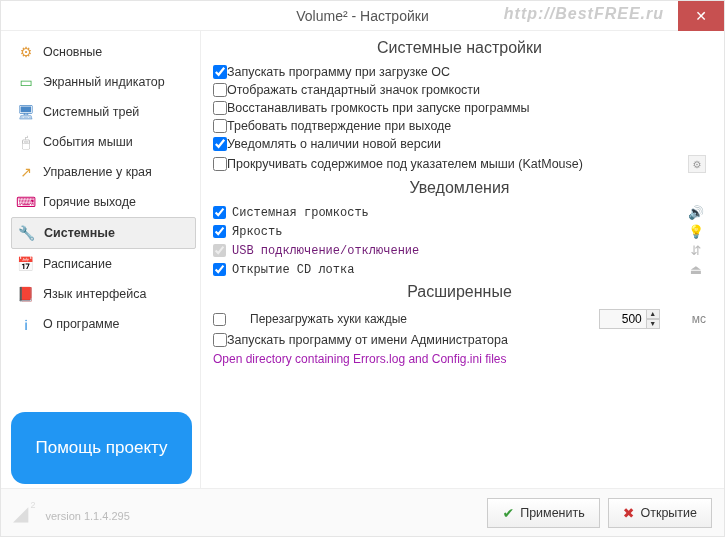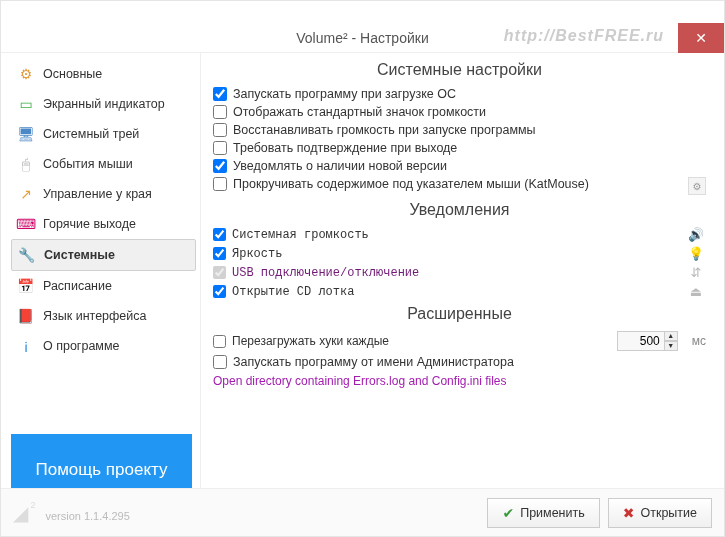--- a/index.html
+++ b/index.html
@@ -1,35 +1,35 @@
 <!DOCTYPE html>
 <html><head>
 <meta charset="utf-8">
 <style>
 * { margin:0; padding:0; box-sizing:border-box; font-family:"Segoe UI",Tahoma,sans-serif; }
 body { background:#fff; font-size:12px; color:#333; width:725px; height:537px; overflow:hidden; position:relative; border:1px solid #e5e5e5;}
-.titlebar { height:30px; display:flex; align-items:center; justify-content:center; position:relative; border-bottom:1px solid #eee;margin-top:22px;}
+.titlebar { height:30px; display:flex; align-items:center; justify-content:center; position:relative; border-bottom:1px solid #eee;}
 .titlebar .title { font-size:14px; color:#555; }
 .titlebar .close { position:absolute; right:0; top:0; width:46px; height:30px; background:#c75050; color:#fff; display:flex; align-items:center; justify-content:center; font-size:14px;}
 .watermark { position:absolute; right:60px; top:4px; font-size:16px; color:#ccc; font-style:italic; font-weight:bold; letter-spacing:1px;}
 .container { display:flex; height:calc(100% - 78px); }
 .sidebar { width:200px; padding:6px 4px 0 10px; border-right:1px solid #eee; display:flex; flex-direction:column;}
 .nav-items { flex:1; }
 .nav-item { display:flex; align-items:center; gap:8px; padding:6px 6px; border-radius:2px; font-size:12.5px; color:#333; cursor:default;}
 .nav-item.active { background:#f0f0f0; border:1px solid #d0d0d0; font-weight:bold;}
 .nav-icon { width:18px; height:18px; display:flex; align-items:center; justify-content:center; font-size:14px; }
-.promo { margin:6px 4px 4px 0; background:#2196f3; color:#fff; text-align:center; padding:26px 8px; font-size:17px; line-height:1.2;}
+.promo { margin:6px 4px 4px 0; background:#2196f3; color:#fff; text-align:center; padding:26px 8px; font-size:17px; line-height:1.2;border-radius:14px;}
 .main { flex:1; padding:4px 18px 0 12px; overflow:auto;}
 .section-header { text-align:center; font-size:16px; color:#444; margin:4px 0 6px; font-weight:normal;}
-.chk-row { display:flex; align-items:flex-start; gap:6px; padding:2px 0; font-size:12.5px; color:#333;}
+.chk-row { display:flex; align-items:center; padding:2px 0; font-size:12.5px; color:#333;}
 .chk-row input[type=checkbox]{ width:14px; height:14px;}
 .notif-row { display:flex; align-items:center; gap:6px; padding:2px 0;}
 .notif-row .label { flex:1;font-family:Liberation Mono, monospace;}
 .notif-row .ico { width:20px; text-align:center; color:#bbb; font-size:13px;}
-.adv-row { display:flex; align-items:center; gap:6px; padding:2px 0;}
+.adv-row { display:flex; align-items:center; gap:24px; padding:2px 0;}
 .adv-row .label{flex:0 0 auto;}
 .spinner { display:flex; align-items:center; margin-left:auto;}
 .spinner input { width:48px; height:20px; text-align:right; padding-right:4px; border:1px solid #ccc; font-size:12px; background:#f8f8f8;}
 .spinner .arrows { display:flex; flex-direction:column; margin-left:-1px;}
 .spinner .arrows span{ width:14px; height:10px; border:1px solid #ccc; font-size:7px; line-height:8px; text-align:center; background:#f0f0f0;}
 .unit { margin-left:8px; color:#888;}
 .link { color:#a21caf; font-size:12px; padding:3px 0; cursor:pointer;}
 .footer { position:absolute; bottom:0; left:0; right:0; height:48px; border-top:1px solid #eee; display:flex; align-items:center; padding:0 12px; background:#fafafa;}
 .version-wrap { display:flex; align-items:flex-end; gap:6px; color:#bbb; font-size:11px;}
 .version-wrap .big2 { font-size:20px; color:#ddd; line-height:18px;}

